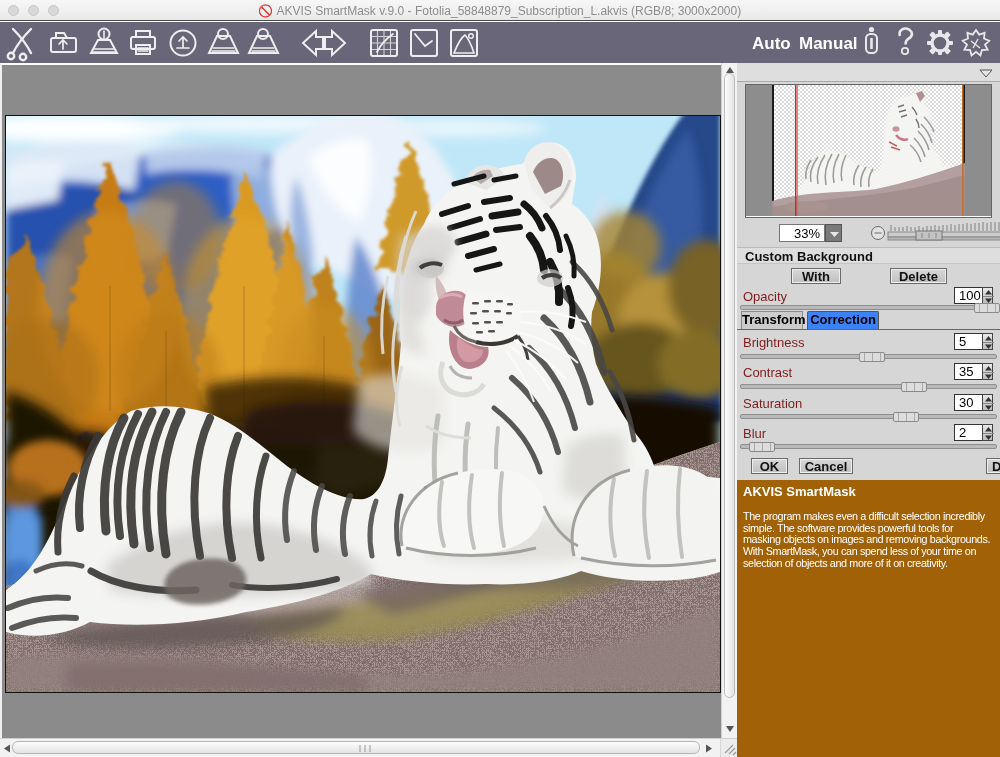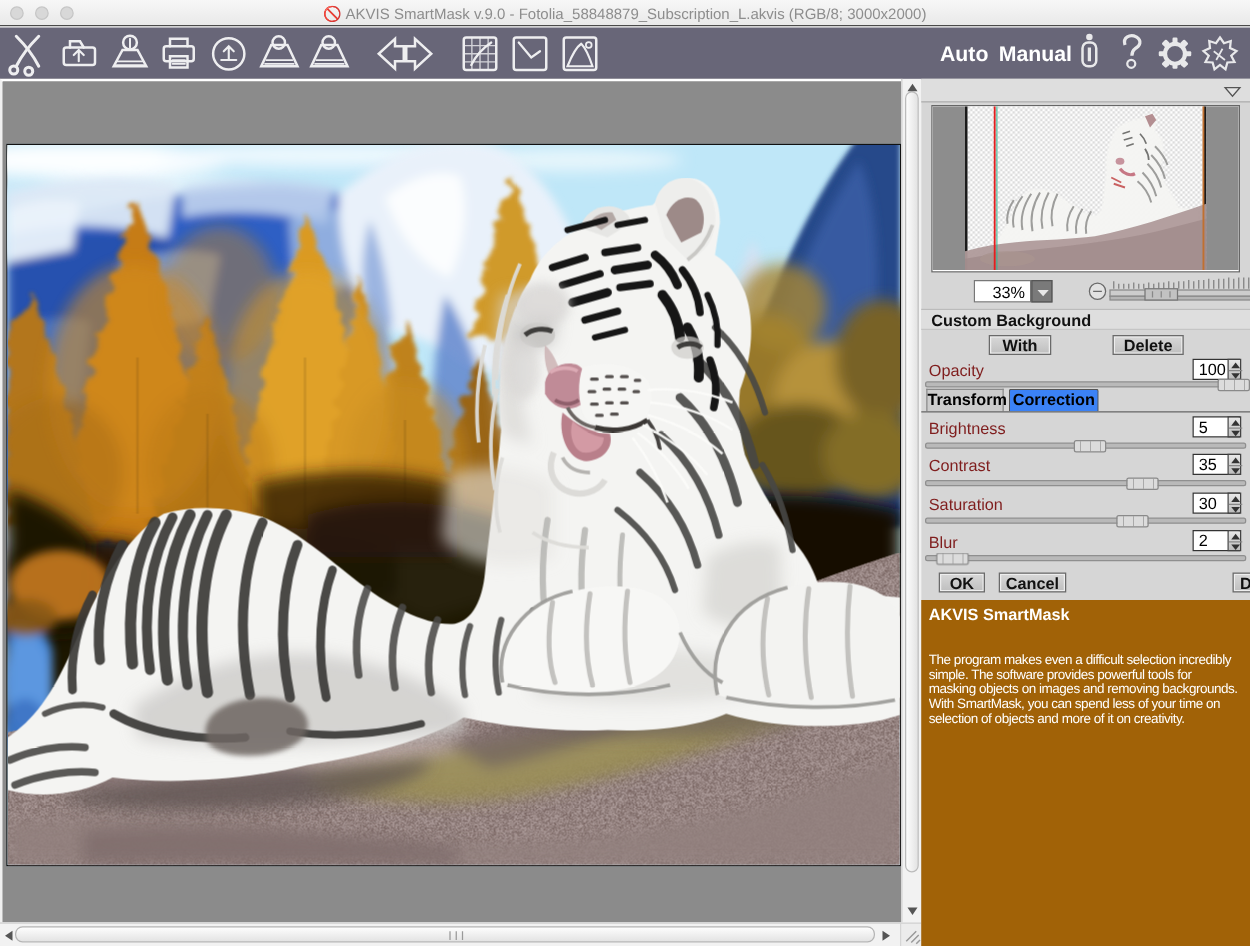--- a/index.html
+++ b/index.html
@@ -34,21 +34,21 @@
   background:repeating-linear-gradient(90deg,#dcdcdc 0 4px,#aaa 4px 5px,#dcdcdc 5px 8px); }
 .lbl { position:absolute; color:#7f1d1d; font-size:13px; }
 #tabs { position:absolute; left:0; top:248px; width:263px; height:18px; }
 .tab { position:absolute; top:0; height:18px; font-weight:bold; text-align:center; font-size:13px; }
 #tab-transform { left:4px; width:62px; background:#cccccc; border:1px solid #8a8a8a; border-bottom:none; }
 #tab-correction { left:70px; width:72px; background:#3b82f6; border:1px solid #555; border-bottom:none; border-radius:2px 2px 0 0; }
 #okrow { position:absolute; left:0; top:392px; width:263px; height:24px; }
 #infobox { position:absolute; left:0; top:417px; width:263px; height:277px; background:#a16207; color:#fff; padding:4px 6px; }
 #infobox b { font-size:13px; }
 #infobox .iline { font-size:10.8px; line-height:11.7px; white-space:nowrap; overflow:hidden; letter-spacing:-0.38px; }
-#infobox .iline:first-of-type { margin-top:24px; }
+#infobox .iline:first-of-type { margin-top:12px; }
 </style>
 </head>
 <body>
 <div id="titlebar">
   <div class="tl" style="left:8px"></div>
   <div class="tl" style="left:28px"></div>
   <div class="tl" style="left:48px"></div>
   <div id="title-text">🚫 AKVIS SmartMask v.9.0 - Fotolia_58848879_Subscription_L.akvis (RGB/8; 3000x2000)</div>
 </div>
 <div id="toolbar">

